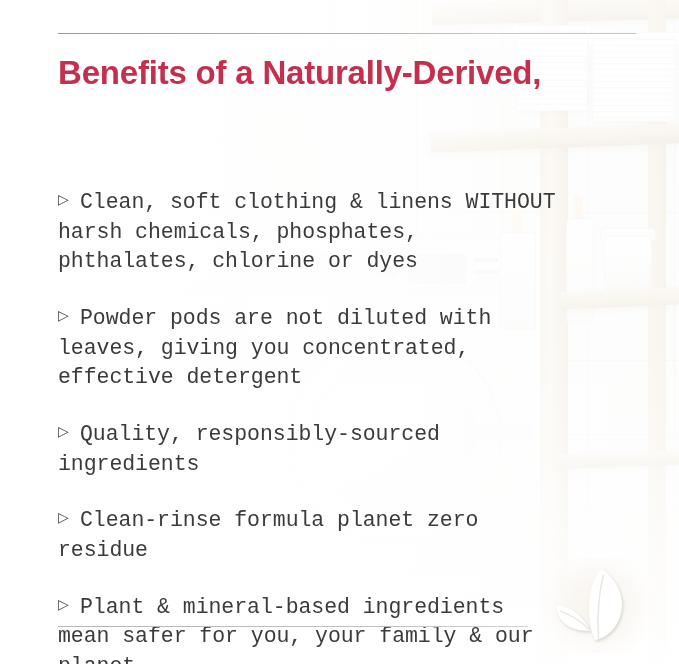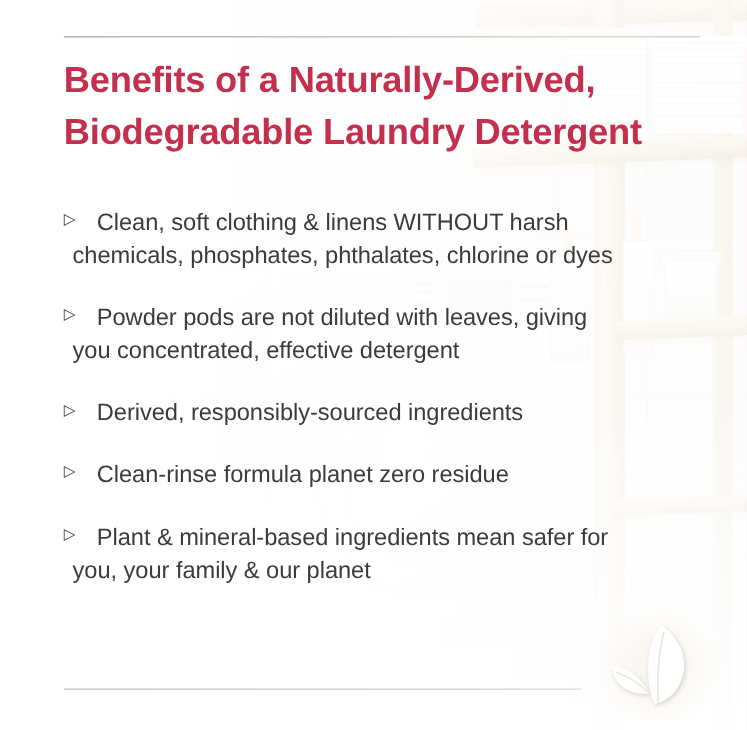--- a/index.html
+++ b/index.html
@@ -306,22 +306,23 @@
     line-height: 1.55;
   }
   .bullet-text {
     display: block;
     padding-left: 22px;
     text-indent: 0;
   }
   
   .bullet-text {
     padding-left: 0;
-    margin-left: 8px;
+    margin-left: 0;
     text-indent: 22px;
+    font-family: Liberation Mono, monospace;
   }
 
   .leaf-logo {
     position: absolute;
     left: 548px; top: 566px;
     width: 94px; height: 78px;
   }
 
   
   .logo-glow {
@@ -383,35 +384,34 @@
     <div class="fade-overlay"></div>
     <div class="fade-overlay-2"></div>
   </div>
 
   <div class="content">
 
     <div class="rule rule-top"></div>
 
     <h1 class="headline">
       <span class="ln">Benefits of a Naturally-Derived,</span>
-      <span class="ln">Biodegradable Laundry Detergent</span>
     </h1>
 
     <ul class="bullets">
       <li class="bullet">
         <span class="bullet-marker">▷</span>
         <span class="bullet-text">Clean, soft clothing &amp; linens WITHOUT harsh chemicals, phosphates, phthalates, chlorine or dyes</span>
       </li>
       <li class="bullet">
         <span class="bullet-marker">▷</span>
         <span class="bullet-text">Powder pods are not diluted with leaves, giving you concentrated, effective detergent</span>
       </li>
       <li class="bullet">
         <span class="bullet-marker">▷</span>
-        <span class="bullet-text">Derived, responsibly-sourced ingredients</span>
+        <span class="bullet-text">Quality, responsibly-sourced ingredients</span>
       </li>
       <li class="bullet">
         <span class="bullet-marker">▷</span>
         <span class="bullet-text">Clean-rinse formula planet zero residue</span>
       </li>
       <li class="bullet">
         <span class="bullet-marker">▷</span>
         <span class="bullet-text">Plant &amp; mineral-based ingredients mean safer for you, your family &amp; our planet</span>
       </li>
     </ul>

